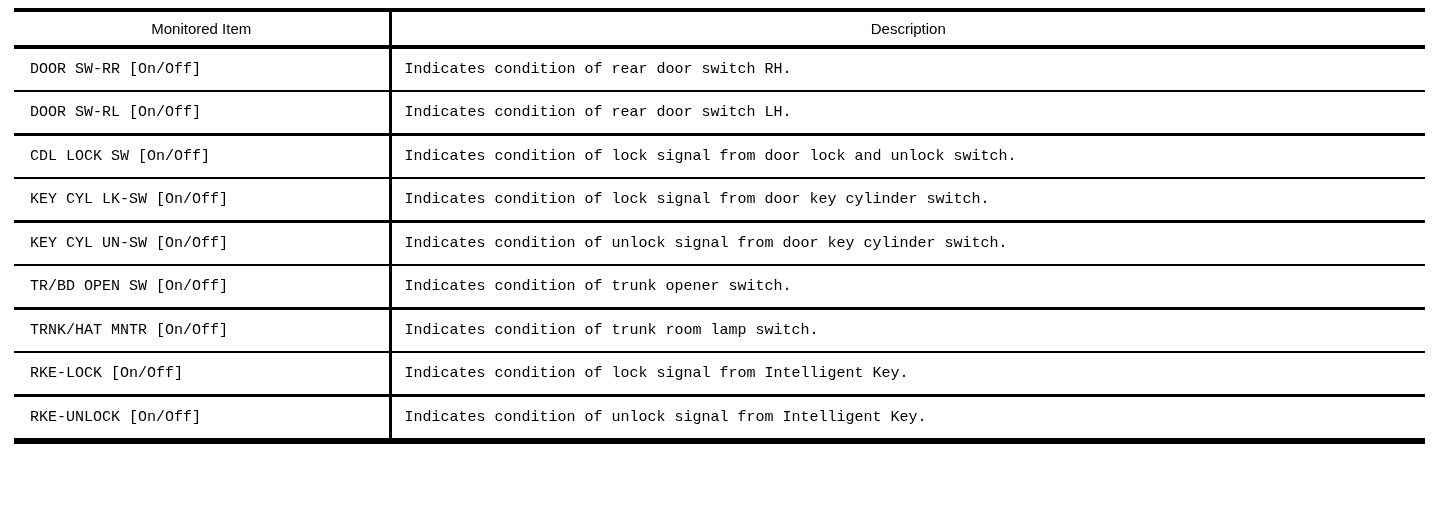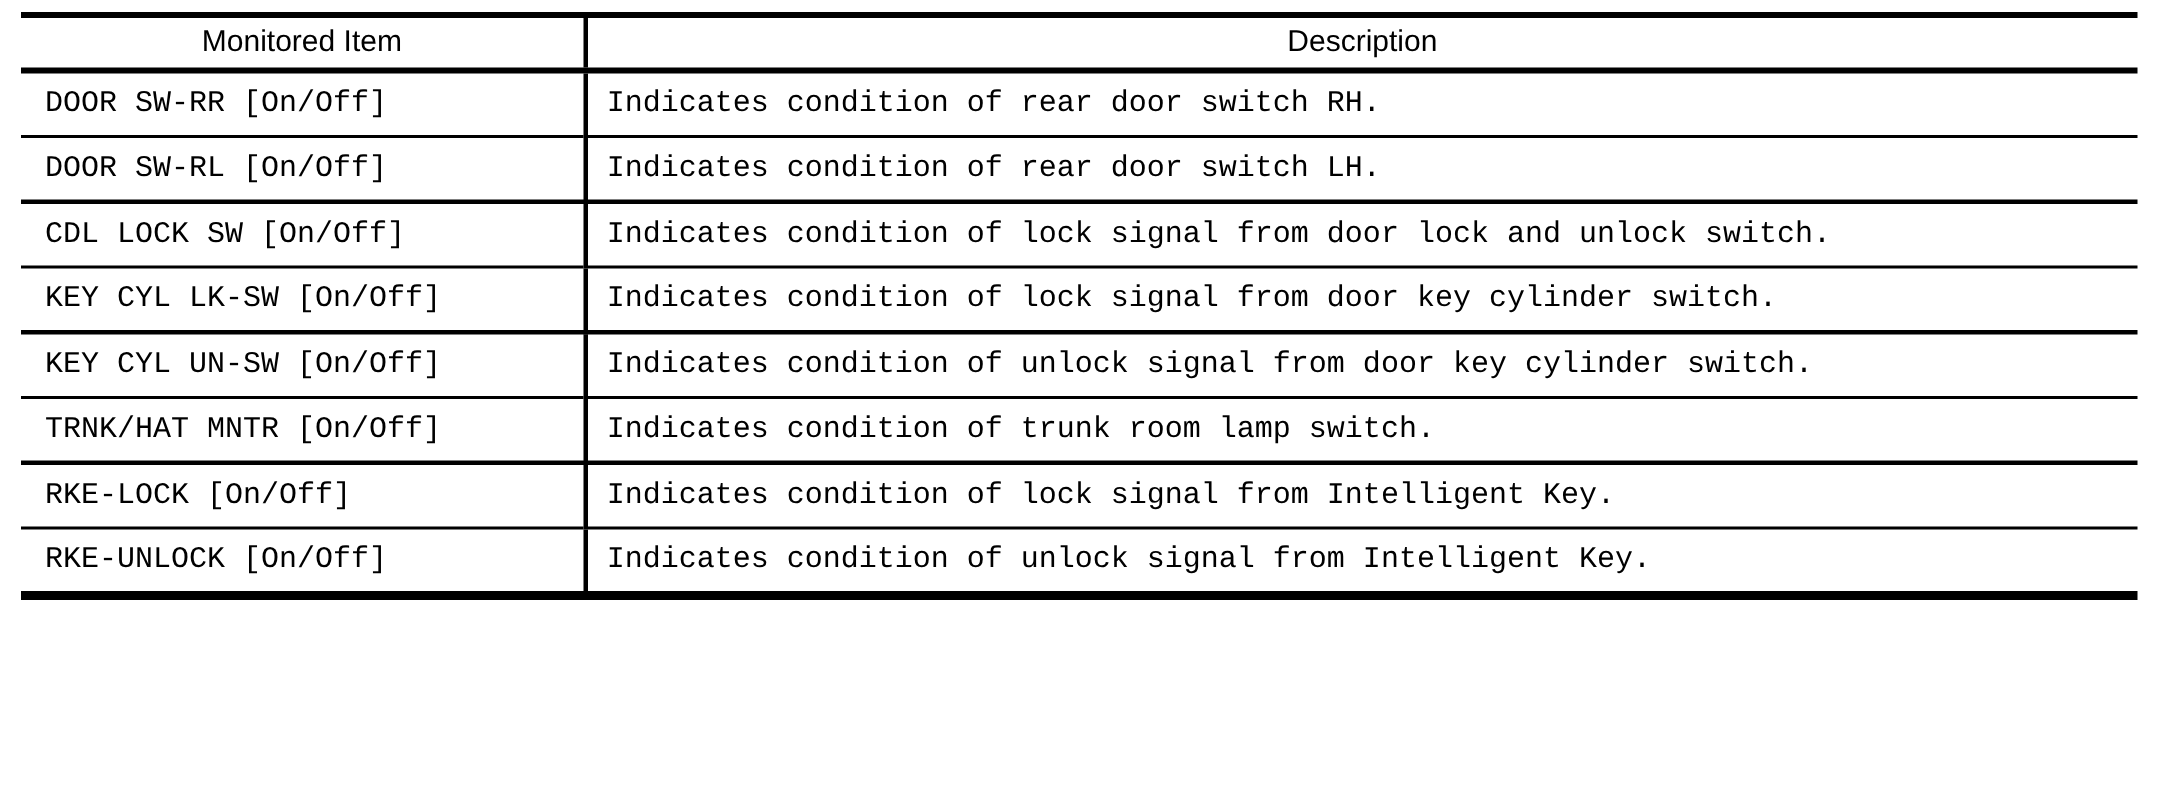--- a/index.html
+++ b/index.html
@@ -17,21 +17,21 @@
   }
   table.monitor-table {
     position: absolute;
     left: 14px;
     top: 8px;
     width: 1411px;
     border-collapse: collapse;
     table-layout: fixed;
     border-top: 4px solid #000;
     border-bottom: 6px solid #000;
-    font-size: 20px;
+    font-size: 15px;
   }
   col.col-item { width: 376px; }
   col.col-desc { width: 1035px; }
 
   th, td {
     border: 0;
     padding: 0;
     vertical-align: middle;
     white-space: nowrap;
     overflow: hidden;
@@ -90,20 +90,24 @@
       </tr>
       <tr>
         <td class="item">KEY CYL LK-SW [On/Off]</td>
         <td class="desc">Indicates condition of lock signal from door key cylinder switch.</td>
       </tr>
       <tr>
         <td class="item">KEY CYL UN-SW [On/Off]</td>
         <td class="desc">Indicates condition of unlock signal from door key cylinder switch.</td>
       </tr>
       <tr>
+        <td class="item">TR/BD OPEN SW [On/Off]</td>
+        <td class="desc">Indicates condition of trunk opener switch.</td>
+      </tr>
+      <tr>
         <td class="item">TRNK/HAT MNTR [On/Off]</td>
         <td class="desc">Indicates condition of trunk room lamp switch.</td>
       </tr>
       <tr>
         <td class="item">RKE-LOCK [On/Off]</td>
         <td class="desc">Indicates condition of lock signal from Intelligent Key.</td>
       </tr>
       <tr>
         <td class="item">RKE-UNLOCK [On/Off]</td>
         <td class="desc">Indicates condition of unlock signal from Intelligent Key.</td>

